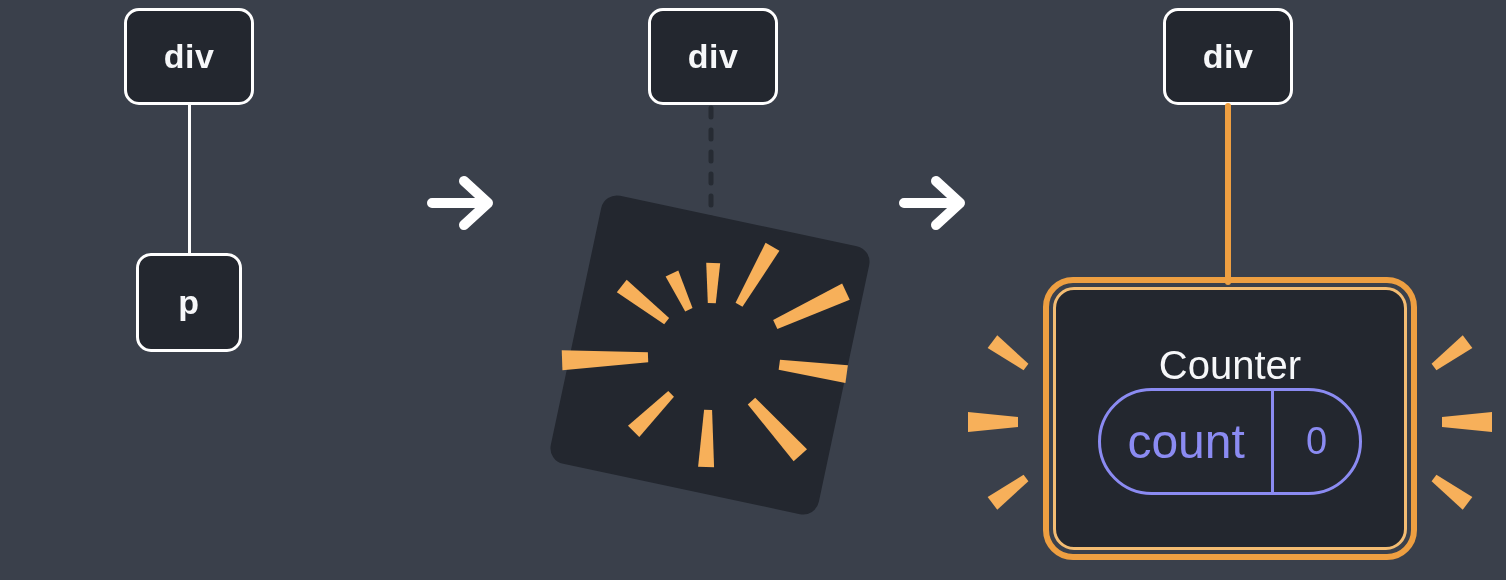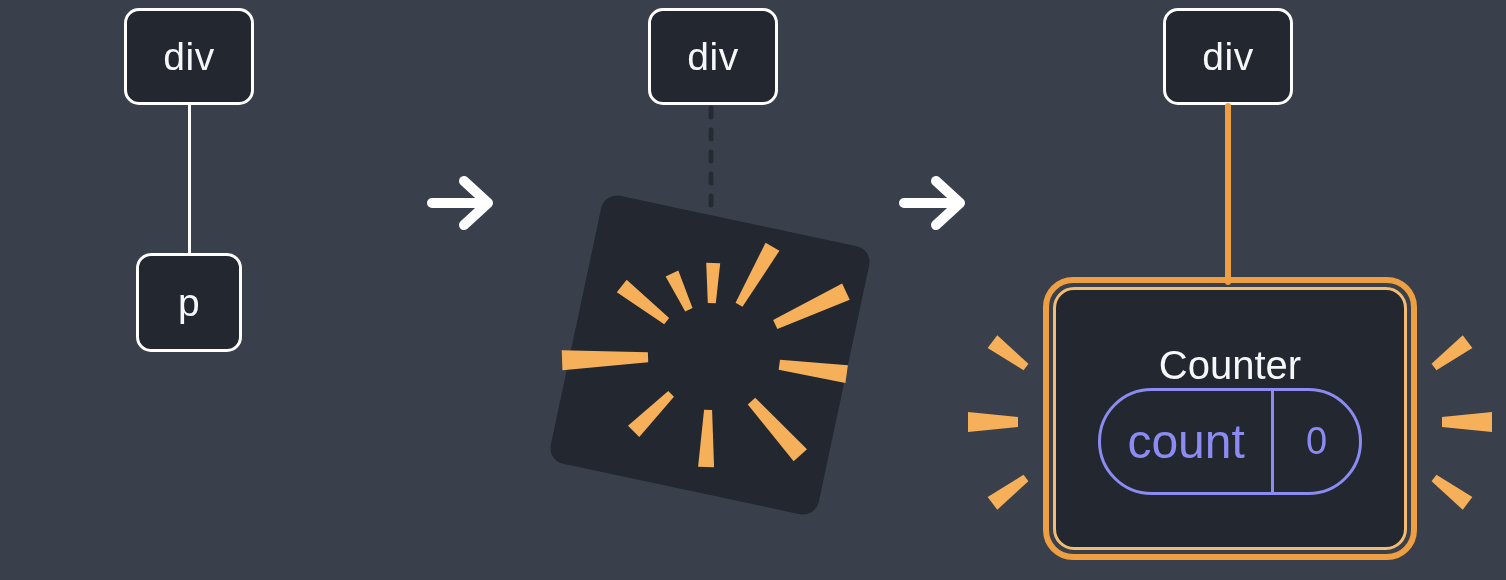--- a/index.html
+++ b/index.html
@@ -13,21 +13,21 @@
     --accent-lavender:#8B8BF2;
     --dashed-connector:#262B33;
   }
   *{margin:0;padding:0;box-sizing:border-box}
   html,body{width:1506px;height:580px}
   body{font-family:"Liberation Sans",sans-serif;background:var(--background)}
   .canvas{position:relative;width:1506px;height:580px;background:var(--background);overflow:hidden}
 
   .node{position:absolute;background:var(--panel);border:3px solid var(--node-border);
         border-radius:15px;display:flex;align-items:center;justify-content:center}
-  .node-label{color:var(--text-primary);font-size:39px;font-weight:400;letter-spacing:.5px}
+  .node-label{color:var(--text-primary);font-size:34px;font-weight:700;letter-spacing:.5px}
 
   .edge-white{position:absolute;width:3px;background:var(--node-border)}
   .edge-orange{position:absolute;width:6px;background:var(--accent-orange);border-radius:3px}
 
   svg.abs{position:absolute;display:block}
   .arrow-stroke{stroke:var(--node-border);stroke-width:10;fill:none;
                 stroke-linecap:round;stroke-linejoin:round}
   .dashed-edge{stroke:var(--dashed-connector);stroke-width:5;stroke-linecap:round}
   .burst-square{fill:var(--panel)}
   .spark{fill:var(--spark-orange)}

